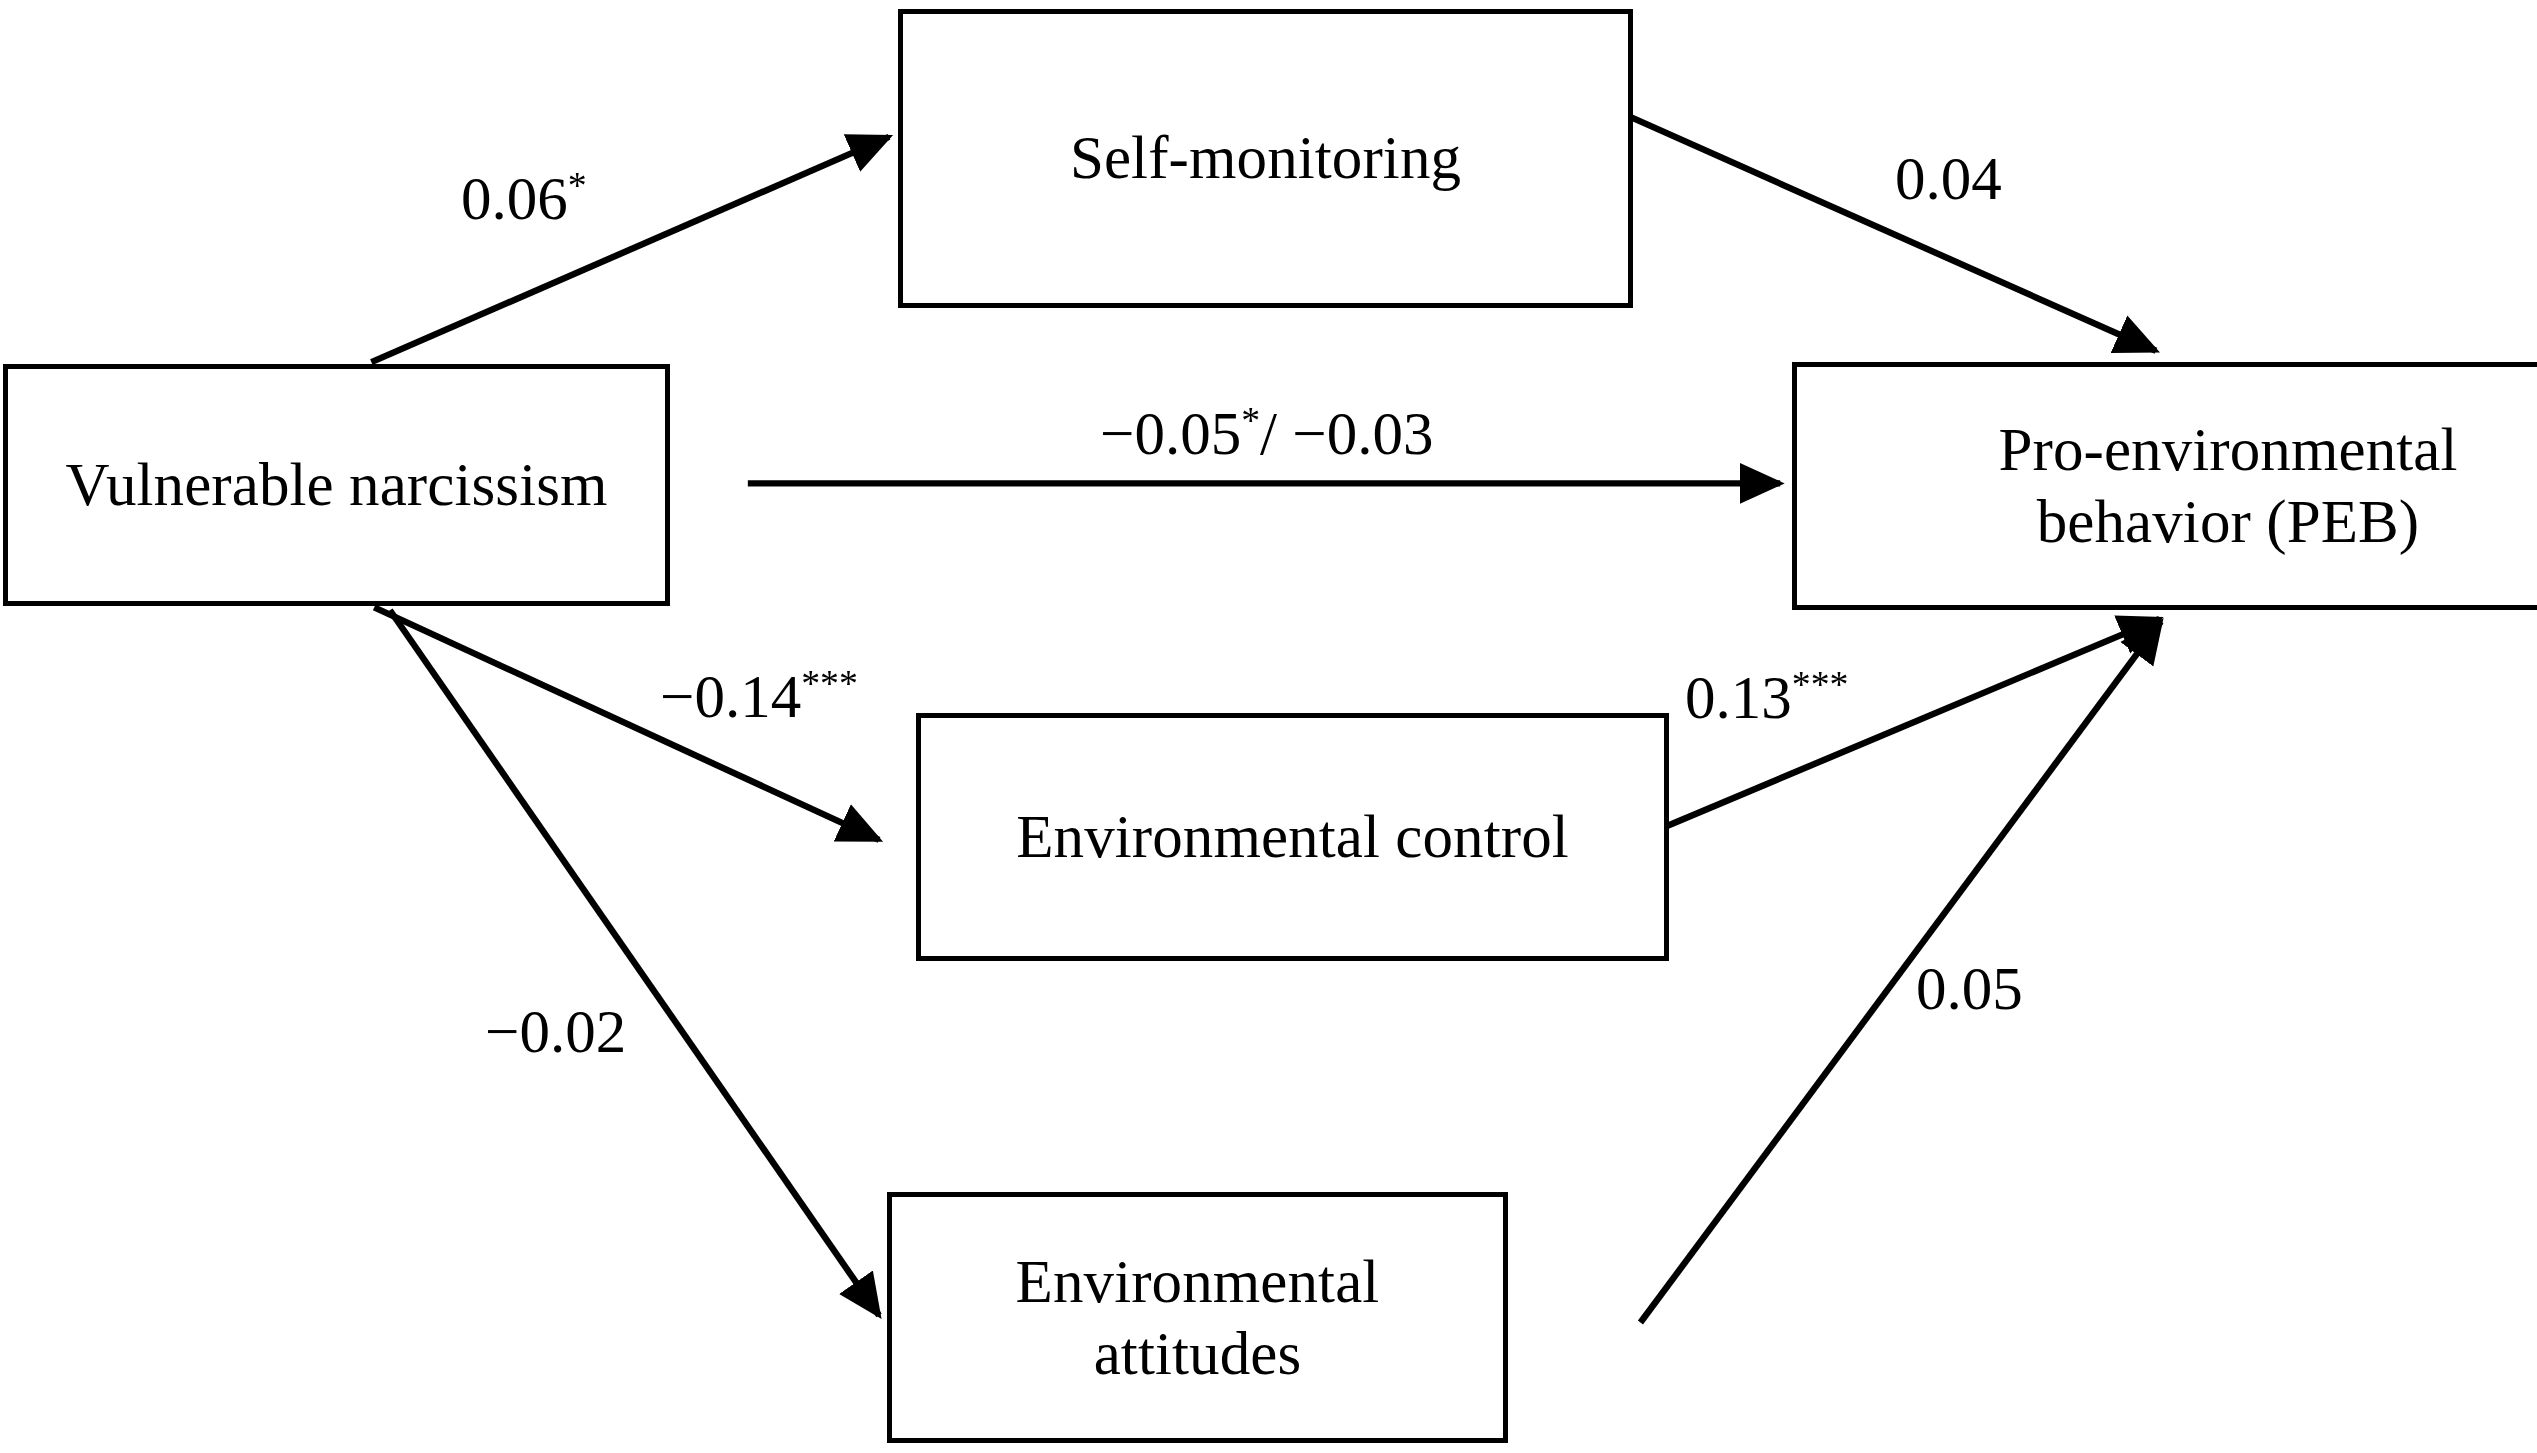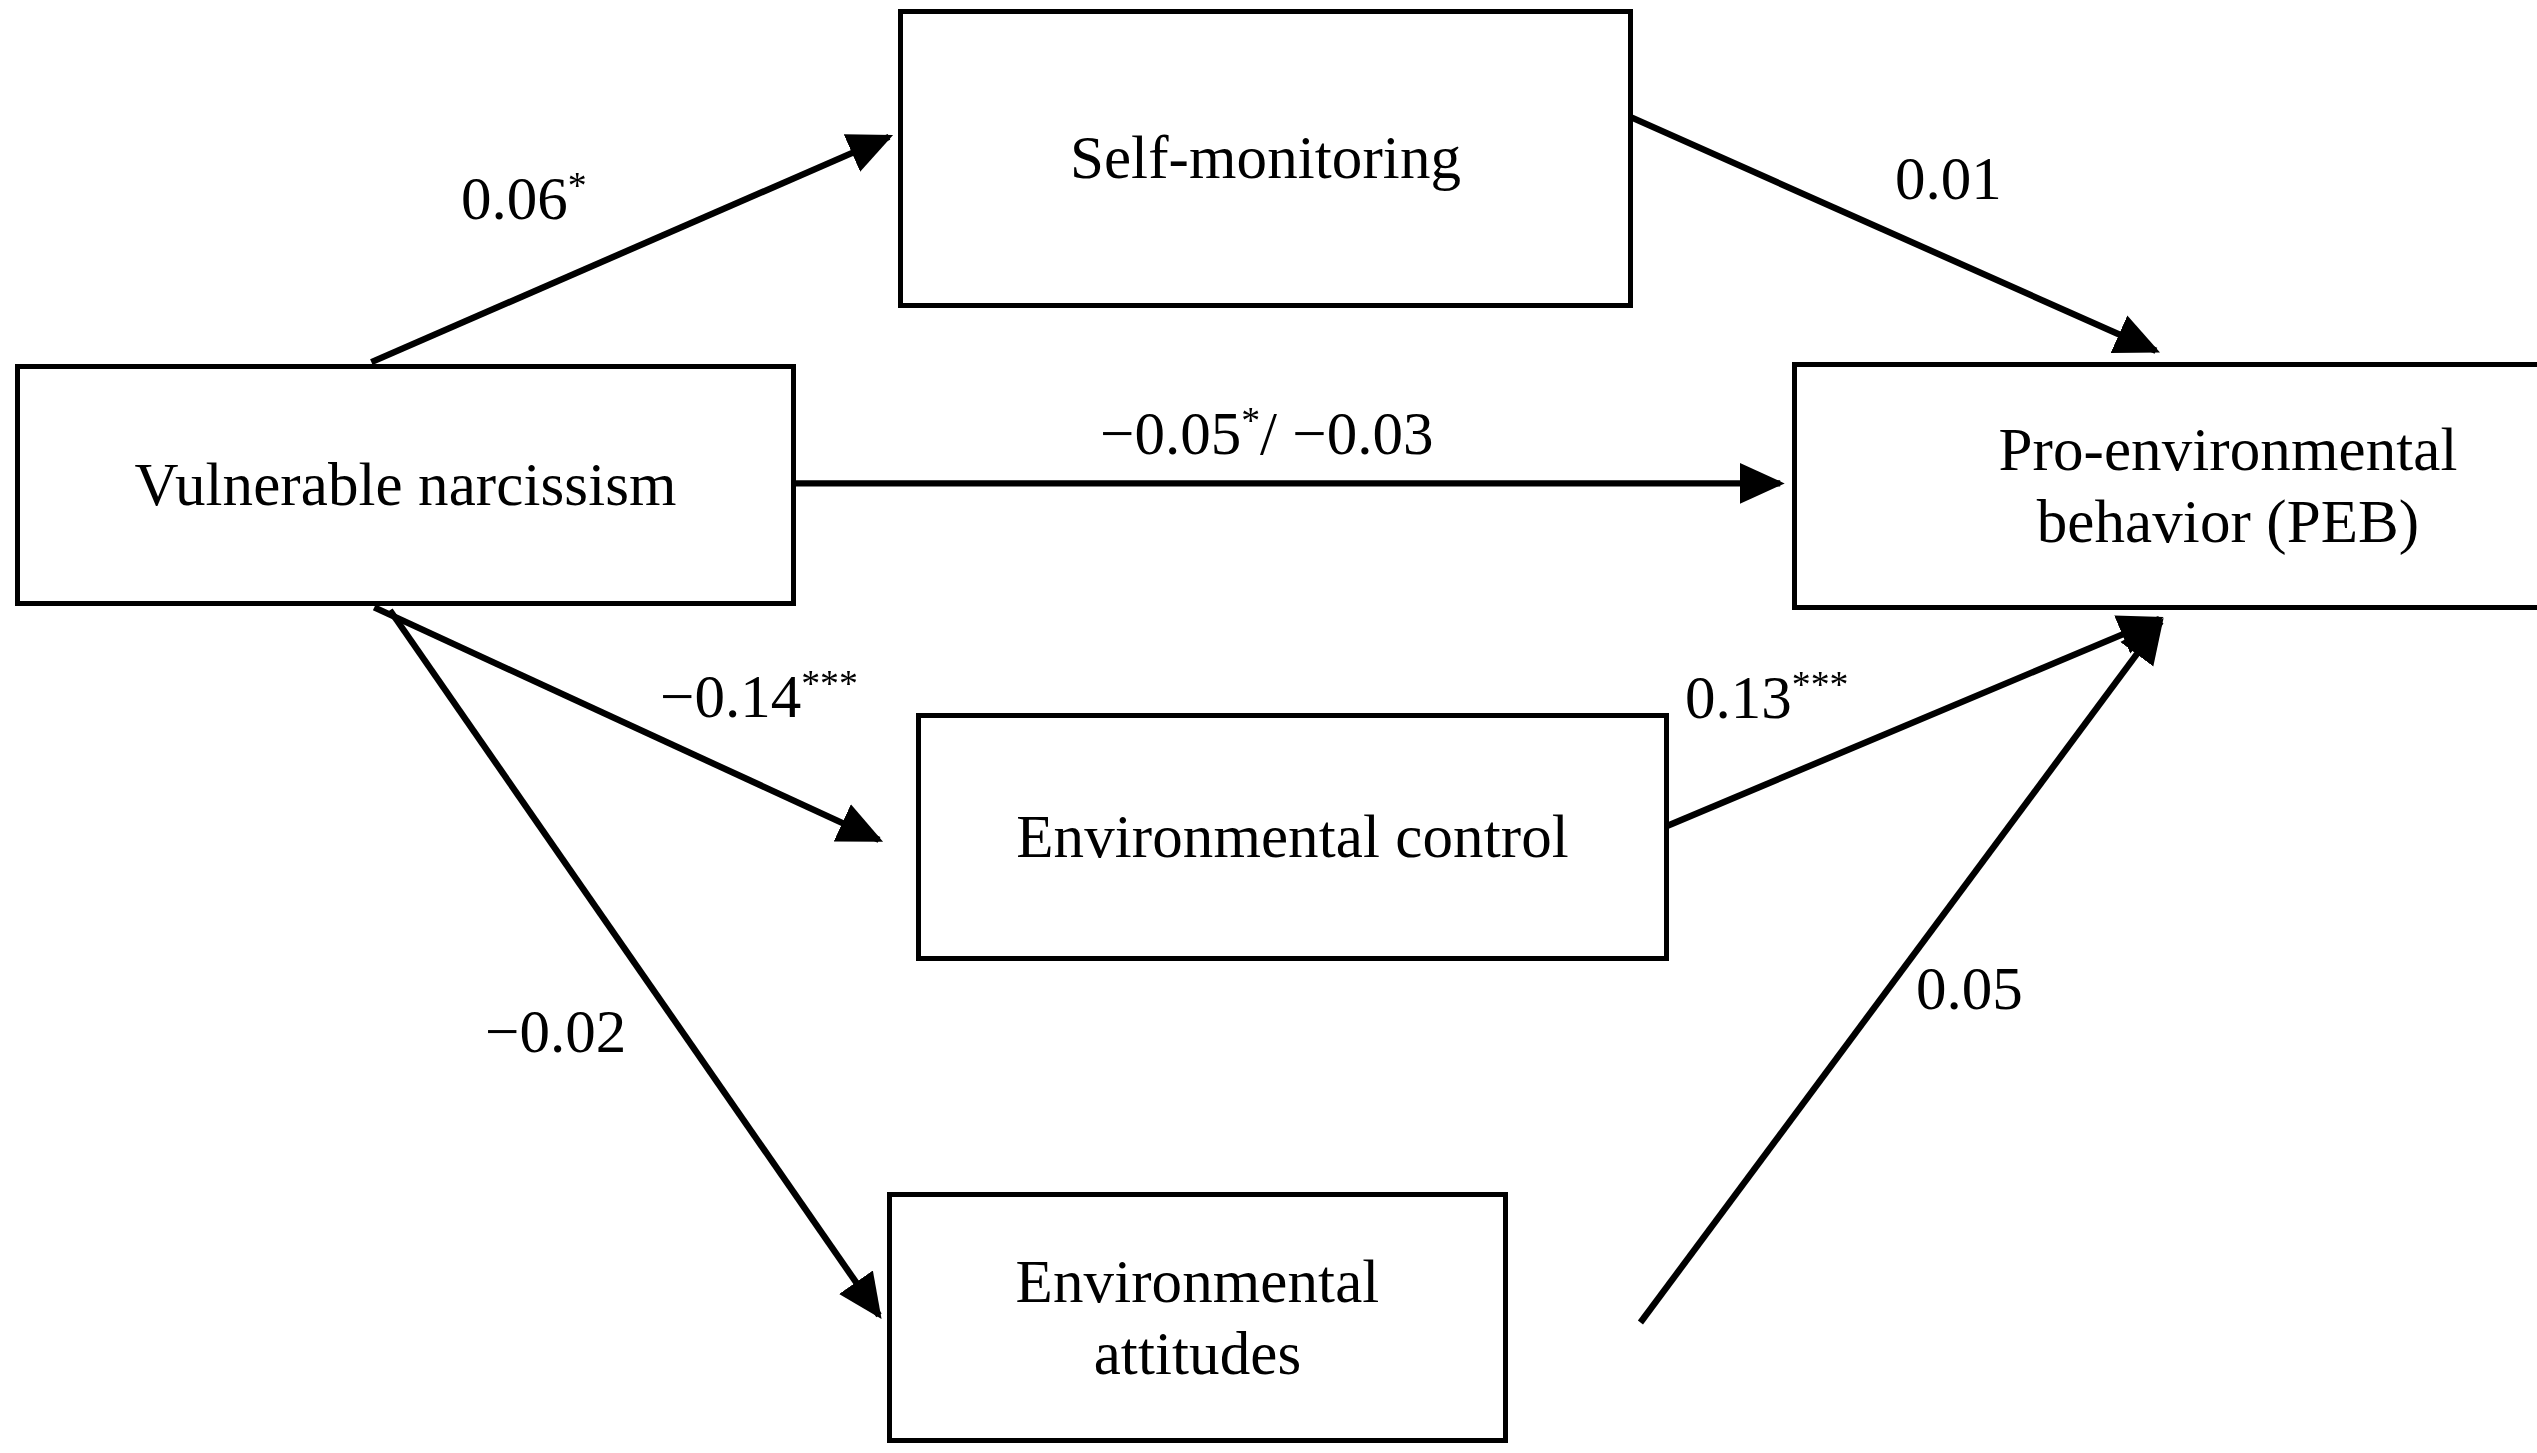--- a/index.html
+++ b/index.html
@@ -74,21 +74,21 @@
 
     <line x1="524" y1="852" x2="1232" y2="1178" stroke="#000000" stroke-width="9" marker-end="url(#arrowhead)"></line>
 
     <line x1="2298" y1="1175" x2="3028" y2="868" stroke="#000000" stroke-width="9" marker-end="url(#arrowhead)"></line>
 
     <line x1="546" y1="856" x2="1232" y2="1845" stroke="#000000" stroke-width="9" marker-end="url(#arrowhead)"></line>
 
     <line x1="2300" y1="1855" x2="3030" y2="872" stroke="#000000" stroke-width="9" marker-end="url(#arrowhead)"></line>
   </svg>
 
-  <div class="node-box" style="left:15px; top:364px; width:781px; height:242px;">
+  <div class="node-box" style="left:3px; top:364px; width:667px; height:242px;">
     <div class="node-label">Vulnerable narcissism</div>
   </div>
 
   <div class="node-box" style="left:898px; top:8.6px; width:735px; height:299px;">
     <div class="node-label">Self-monitoring</div>
   </div>
 
   <div class="node-box" style="left:887px; top:713px; width:753px; height:248px;margin-left:29px;">
     <div class="node-label">Environmental control</div>
   </div>
@@ -105,21 +105,21 @@
       <span>Pro-environmental</span><br>
       <span>behavior (PEB)</span>
     </div>
   </div>
 
   <div class="edge-label" style="left:461px; top:164px;">
     <span>0.06</span><sup>*</sup>
   </div>
 
   <div class="edge-label" style="left:1895px; top:144px;">
-    <span>0.01</span>
+    <span>0.04</span>
   </div>
 
   <div class="edge-label" style="left:1100px; top:399px;">
     <span>−0.05</span><sup>*</sup><span>/ −0.03</span>
   </div>
 
   <div class="edge-label" style="left:660px; top:662px;">
     <span>−0.14</span><sup>***</sup>
   </div>
 

